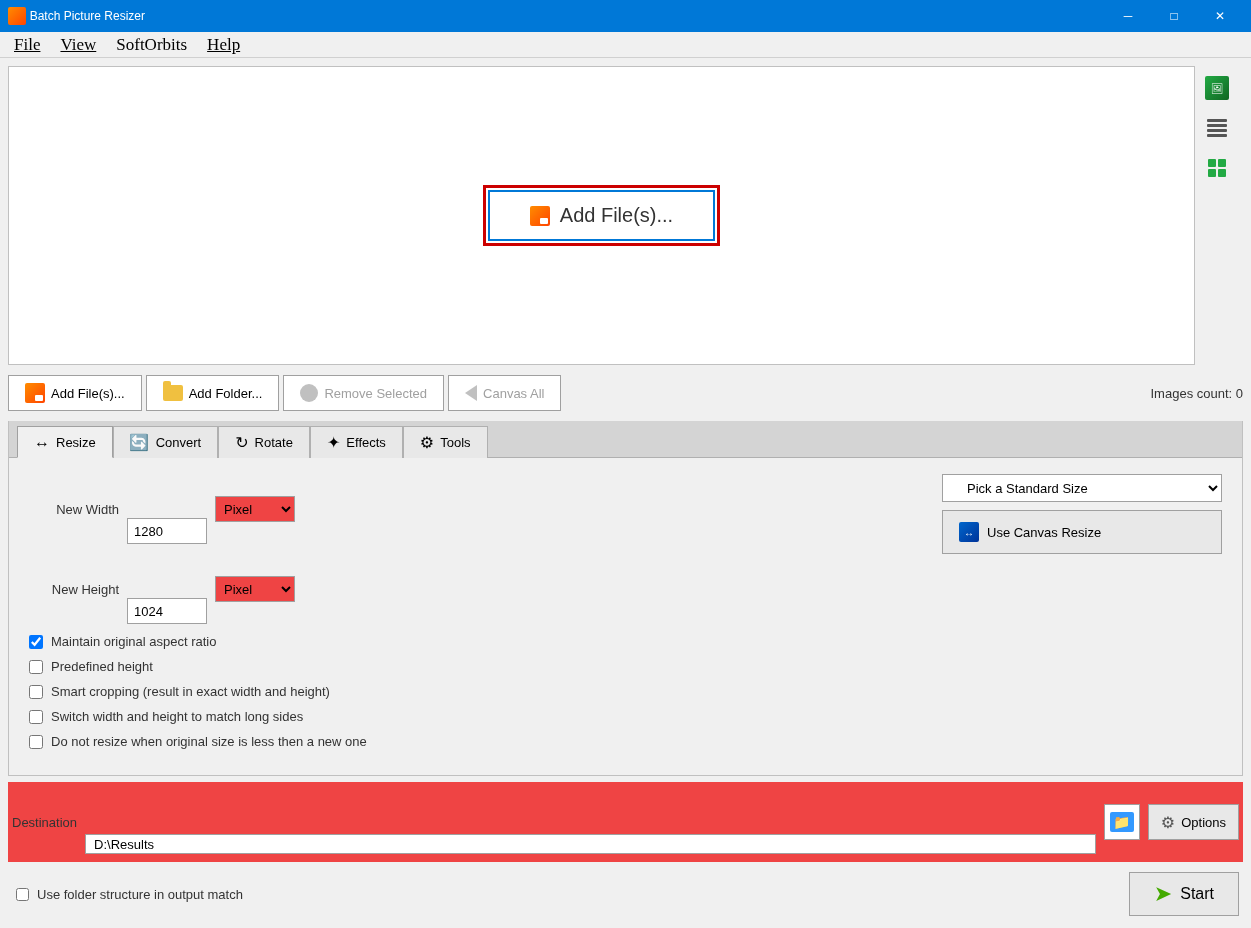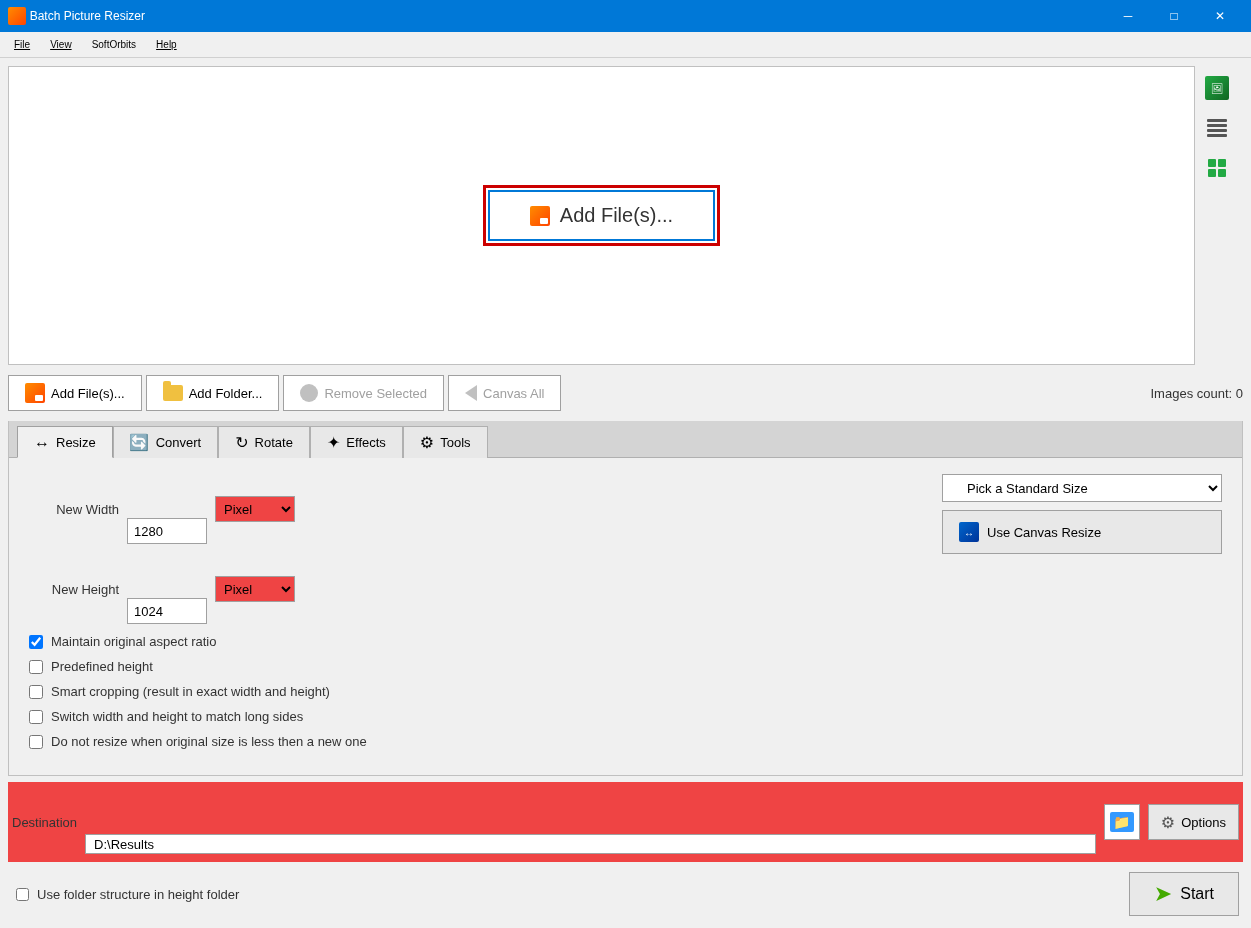--- a/index.html
+++ b/index.html
@@ -27,22 +27,22 @@
     .menubar {
       background: #f0f0f0;
       border-bottom: 1px solid #d0d0d0;
       display: flex;
       padding: 2px 4px;
       height: 26px;
     }
     .menubar-item {
       padding: 2px 10px;
       cursor: pointer;
-      font-size: 10px;
-      display: flex; align-items: center;
+      font-size: 17px;
+      display: flex; align-items: center; font-family: Liberation Serif, serif;
     }
     .menubar-item span { text-decoration: underline; text-decoration-color: transparent; }
     .menubar-item .underline { text-decoration: underline; }
 
     
     .main { display: flex; flex-direction: column; height: calc(928px - 58px); padding: 8px; gap: 6px; }
 
     
     .filelist-container {
       display: flex;
@@ -565,21 +565,21 @@
     </div>
     <button class="dest-options-btn">
       <span class="gear-icon">⚙</span>
       <span>Options</span>
     </button>
   </div>
 
   <div class="bottom-actions">
     <div class="folder-struct-row">
       <input type="checkbox" style="">
-      <span>Use folder structure in height folder</span>
+      <span>Use folder structure in output match</span>
     </div>
     <button class="start-btn">
       <span class="start-arrow">➤</span>
       <span>Start</span>
     </button>
   </div>
 
 </div>
 
 </body></html>

